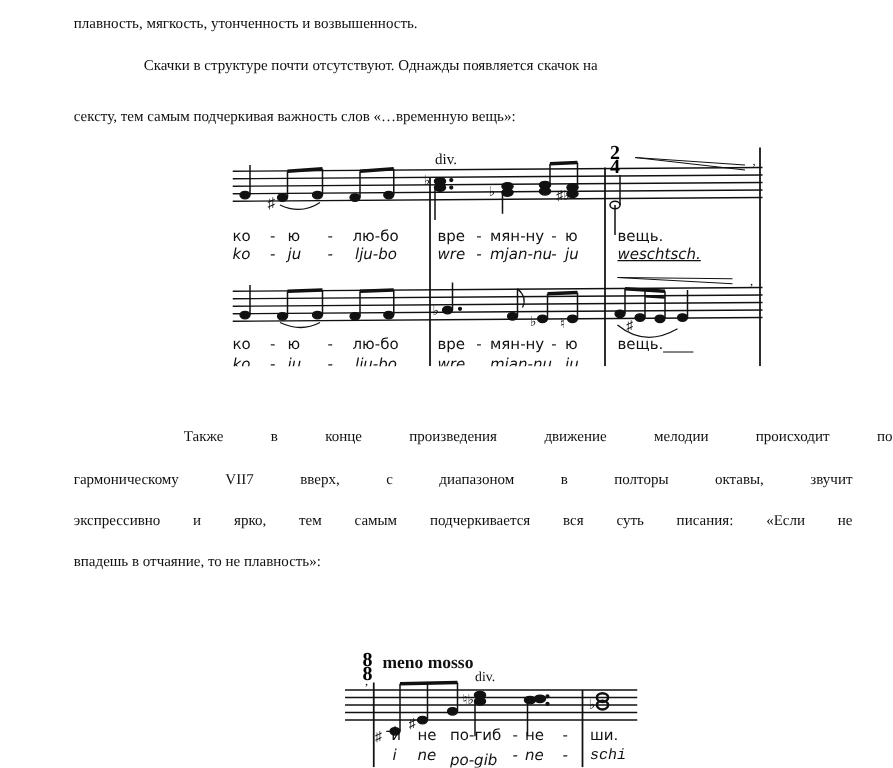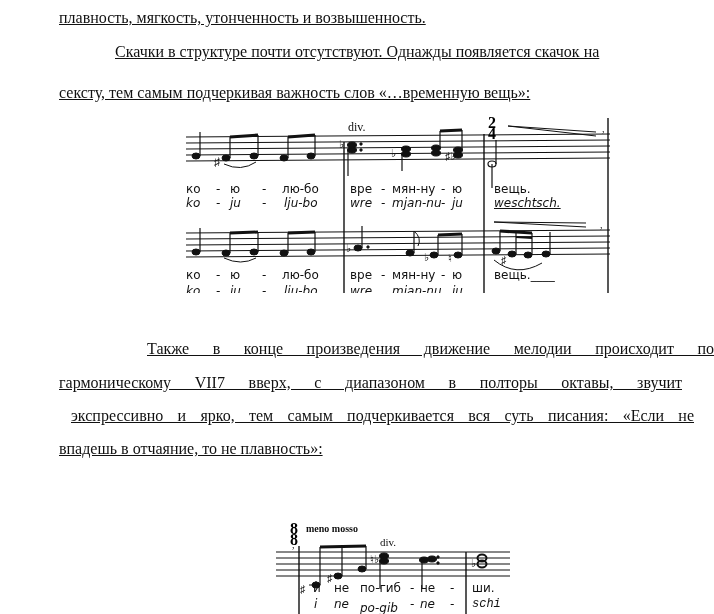--- a/index.html
+++ b/index.html
@@ -1,18 +1,18 @@
 <!DOCTYPE html>
 <html><head>
 <meta charset="utf-8">
 <style>
   html, body { margin:0; padding:0; background:#ffffff; }
   body { width:714px; height:614px; position:relative; overflow:hidden;
          font-family:"Liberation Serif", serif; color:#111; }
-  .line { position:absolute; font-size:16px; line-height:20px; white-space:nowrap;text-decoration:underline; }
+  .line { position:absolute; font-size:12px; line-height:20px; white-space:nowrap; }
   .justify { text-align:justify; text-align-last:justify; }
   .score { position:absolute; background:#fff; }
   .lyr { position:absolute; font-family:"DejaVu Sans", sans-serif; font-size:12px; color:#111; white-space:nowrap; }
   .lyr.it { font-style:italic; }
   .lbl { position:absolute; font-family:"Liberation Serif", serif; font-size:12px; color:#111; }
   .bold { font-weight:bold; }
   .ts { position:absolute; font-family:"Liberation Serif", serif; font-weight:bold; font-size:16px; line-height:12px; color:#000; }
 </style>
 </head>
 <body>
@@ -183,21 +183,21 @@
     <div class="lyr it" style="left:76px; top:0px;">-</div>
     <div class="lyr it" style="left:98px; top:0px;">lju-bo</div>
     <div class="lyr it" style="left:164px; top:0px;">wre</div>
     <div class="lyr it" style="left:206px; top:0px;">mjan-nu</div>
     <div class="lyr it" style="left:266px; top:0px;">ju</div>
   </div>
 </div>
 
 <div class="line justify" style="left:115px; top:339px; width:567px;margin-left:32px;">Также в конце произведения движение мелодии происходит по</div>
 <div class="line justify" style="left:59px; top:373px; width:623px;">гармоническому VII7 вверх, с диапазоном в полторы октавы, звучит</div>
-<div class="line justify" style="left:59px; top:406px; width:623px;margin-left:12px;">экспрессивно и ярко, тем самым подчеркивается вся суть писания: «Если не</div>
+<div class="line justify" style="left:59px; top:406px; width:623px;">экспрессивно и ярко, тем самым подчеркивается вся суть писания: «Если не</div>
 <div class="line" style="left:59px; top:439px;">впадешь в отчаяние, то не плавность»:</div>
 
 <div class="score" style="left:276px; top:519px; width:234px; height:95px;">
   <svg width="234" height="95" viewBox="0 0 234 95" xmlns="http://www.w3.org/2000/svg">
     <g stroke="#111" stroke-width="1.1">
       <line x1="0" y1="33" x2="234" y2="33"></line>
       <line x1="0" y1="39" x2="234" y2="39"></line>
       <line x1="0" y1="45" x2="234" y2="45"></line>
       <line x1="0" y1="51" x2="234" y2="51"></line>
       <line x1="0" y1="57" x2="234" y2="57"></line>
@@ -228,21 +228,21 @@
       <line x1="146" y1="41" x2="146" y2="70" stroke-width="1.2"></line>
       <circle cx="162" cy="38" r="1.2"></circle>
         <circle cx="162" cy="44" r="1.2"></circle>
       <ellipse cx="206" cy="39" rx="4.5" ry="3.5" fill="none" stroke-width="2"></ellipse>
       <ellipse cx="206" cy="45" rx="4.5" ry="3.5" fill="none" stroke-width="2"></ellipse>
       <text x="195" y="48" font-size="11" stroke="none">♭</text>
     </g>
   </svg>
   <div class="ts" style="left:14px; top:4px;">8</div>
   <div class="ts" style="left:14px; top:15px;">8</div>
-  <div class="lbl bold" style="left:30px; top:4px; font-size:10px;">meno mosso</div>
+  <div class="lbl bold" style="left:30px; top:4px; font-size:14px;">meno mosso</div>
   <div class="lbl" style="left:104px; top:17px; font-size:11px;">div.</div>
 
   <div class="lyr" style="left:37px; top:62px;">и</div>
   <div class="lyr" style="left:58px; top:62px;">не</div>
   <div class="lyr" style="left:84px; top:62px;">по-гиб</div>
   <div class="lyr" style="left:134px; top:62px;">-</div>
   <div class="lyr" style="left:144px; top:62px;">не</div>
   <div class="lyr" style="left:174px; top:62px;">-</div>
   <div class="lyr" style="left:196px; top:62px;">ши.</div>
 

